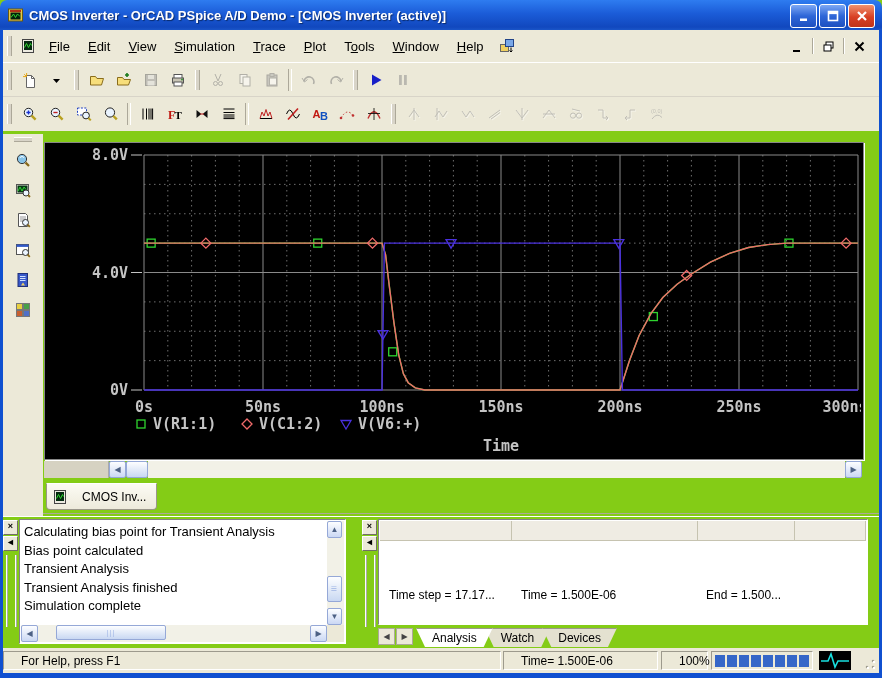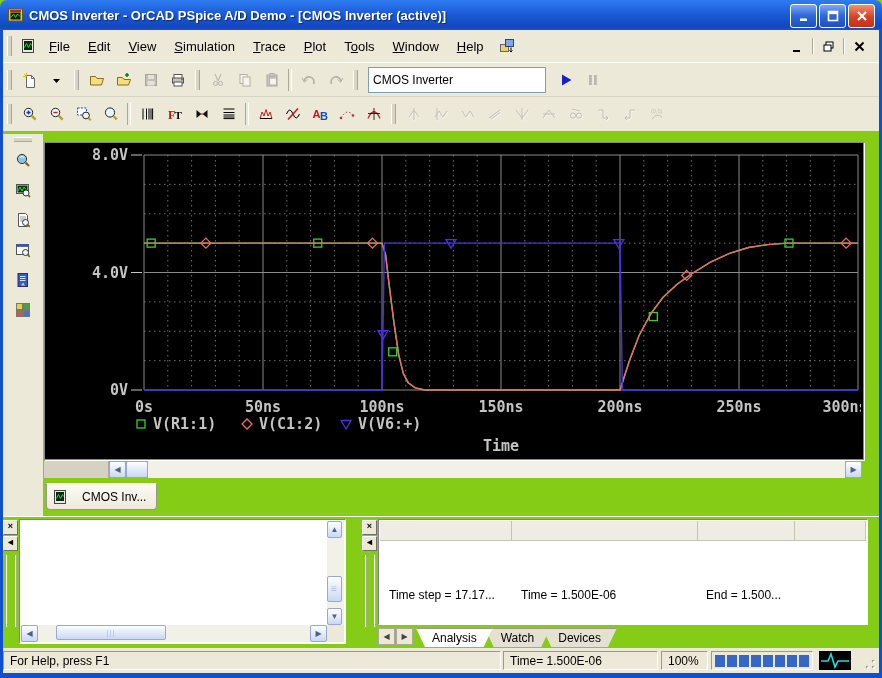--- a/index.html
+++ b/index.html
@@ -74,21 +74,21 @@
   .fieldval{position:absolute;font-size:12px;color:#000;top:68px;white-space:nowrap;}
   .tabstrip{position:absolute;left:378px;top:628px;height:19px;display:flex;align-items:flex-start;}
   .tabarrow{width:17px;height:17px;background:#ECE9D8;border:1px solid #ACA899;display:flex;align-items:center;
     justify-content:center;font-size:8px;color:#444;margin-right:1px;box-sizing:border-box;}
   .ptab{height:19px;line-height:18px;font-size:12px;padding:0 16px;margin-left:-8px;color:#000;
     clip-path:polygon(0 0,100% 0,calc(100% - 9px) 100%,9px 100%);background:#E4E1D0;border-top:1px solid #9a968a;box-sizing:border-box;}
   .ptab.active{background:#fff;z-index:2;position:relative;}
   
   .statusbar{position:absolute;left:3px;right:3px;bottom:5px;height:25px;background:#ECE9D8;display:flex;align-items:center;z-index:45;}
   .scell{height:19px;border:1px solid;border-color:#9D9A8D #FFF #FFF #9D9A8D;font-size:12px;color:#000;
-    display:flex;align-items:center;padding:0 6px;box-sizing:border-box;background:#ECE9D8;white-space:nowrap;}
+    display:flex;align-items:center;padding:0 17px;box-sizing:border-box;background:#ECE9D8;white-space:nowrap;}
   .progress{display:flex;gap:2px;align-items:center;height:19px;border:1px solid;border-color:#9D9A8D #FFF #FFF #9D9A8D;padding:2px 3px;box-sizing:border-box;}
   .pblock{width:10px;height:12px;background:#3566C8;}
   .resizegrip{position:absolute;right:2px;bottom:2px;width:14px;height:14px;
     background:
      radial-gradient(circle at 11px 11px,#fff 1.4px,transparent 1.6px),
      radial-gradient(circle at 11px 5px,#fff 1.4px,transparent 1.6px),
      radial-gradient(circle at 5px 11px,#fff 1.4px,transparent 1.6px),
      radial-gradient(circle at 10px 10px,#9D9A8D 1.4px,transparent 1.6px),
      radial-gradient(circle at 10px 4px,#9D9A8D 1.4px,transparent 1.6px),
      radial-gradient(circle at 4px 10px,#9D9A8D 1.4px,transparent 1.6px);}
@@ -276,21 +276,20 @@
         <span>
           <svg width="16" height="16" viewBox="0 0 16 16">
             <g transform="translate(16,0) scale(-1,1)">
               <path d="M12.5 12 a5 5 0 1 0 -9.5 -2.5" fill="none" stroke="#777" stroke-width="1.6"></path>
               <path d="M1 6 l2.5 4 3-2.5" fill="none" stroke="#777"></path>
             </g>
           </svg>
         </span>
       </div>
       <div class="grip"></div>
-      <input class="combo" type="text" readonly="" value="CMOS Inverter" style="">
       <div class="tbtn">
         <span>
           <svg width="16" height="16" viewBox="0 0 16 16">
             <path d="M4 2.5 L13.5 8 L4 13.5 Z" fill="#1820C8"></path>
           </svg>
         </span>
       </div>
       <div class="tbtn dis">
         <span>
           <svg width="16" height="16" viewBox="0 0 16 16">
@@ -663,20 +662,27 @@
     <span>CMOS Inv...</span>
   </div>
   <div class="wsline"></div>
 
   <div class="dockstrip" style="left:3px;top:520px;">
     <div class="dbtn">×</div>
     <div class="dbtn">◄</div>
     <div class="vgrip"></div>
   </div>
   <div class="whitebox" style="left:19px;top:519px;width:327px;height:125px;">
+    <div class="loglines" id="log-lines">
+        <div class="logline">Calculating bias point for Transient Analysis</div>
+        <div class="logline">Bias point calculated</div>
+        <div class="logline">Transient Analysis</div>
+        <div class="logline">Transient Analysis finished</div>
+        <div class="logline">Simulation complete</div>
+      </div>
     <div class="vscroll">
       <div class="sbtn" style="width:15px;">▲</div>
       <div style="flex:1;position:relative;">
         <div class="sthumb" style="position:absolute;top:38px;left:0;width:15px;height:26px;">
             <span class="gripdots">☰</span>
           </div>
       </div>
       <div class="sbtn" style="width:15px;">▼</div>
     </div>
     <div class="hscroll2">

